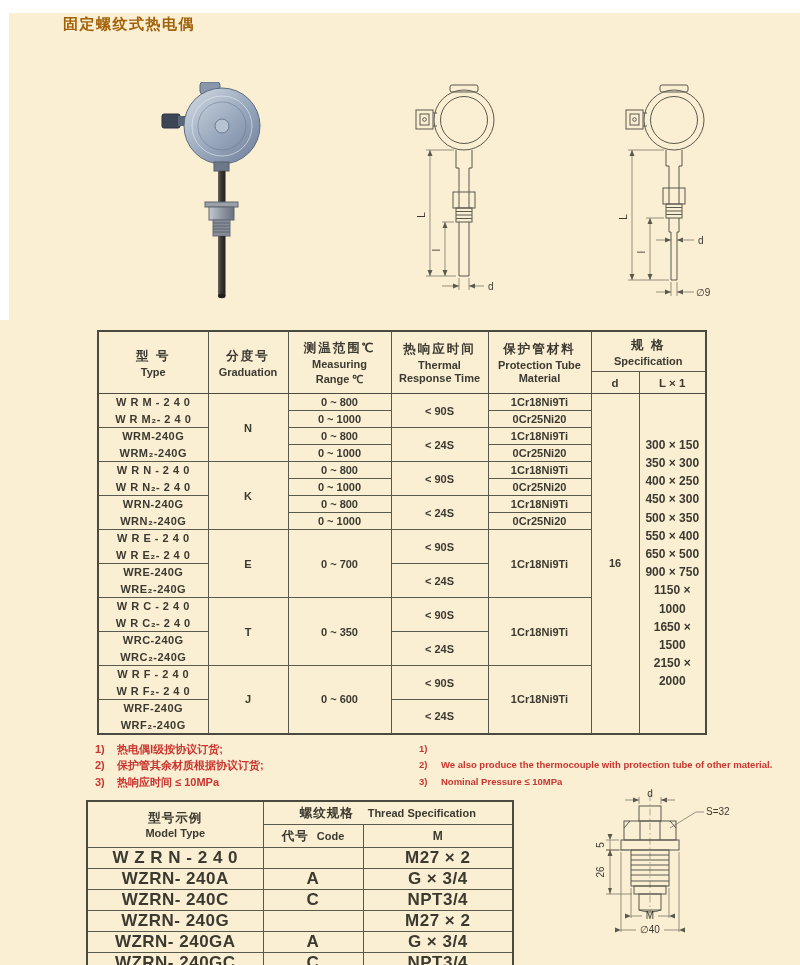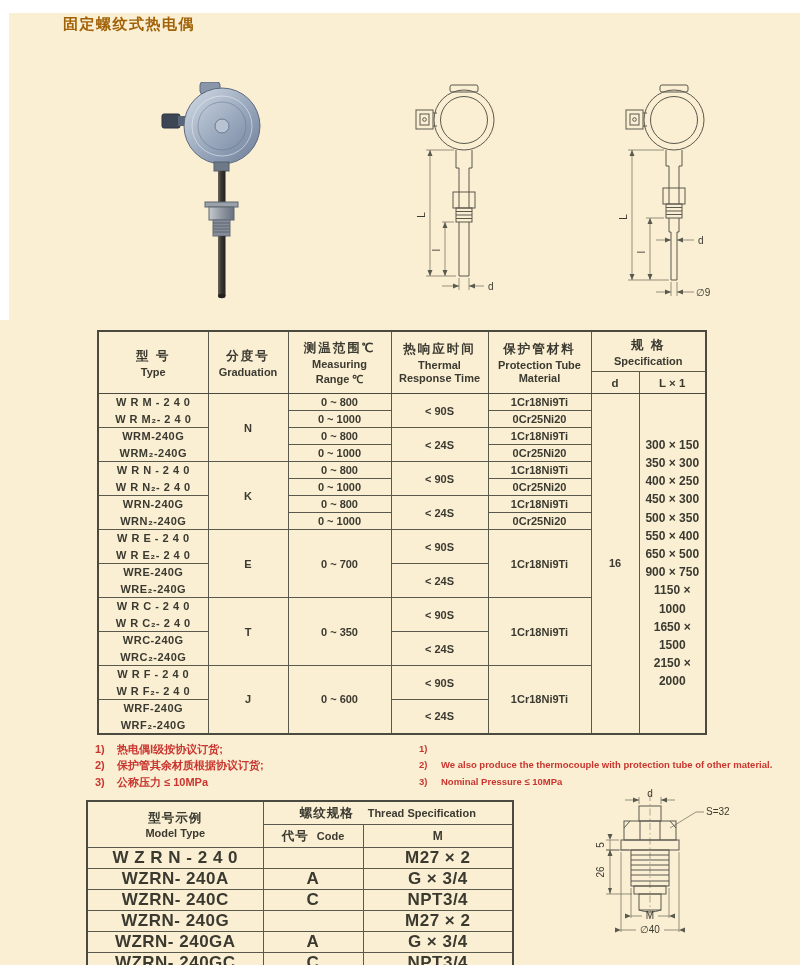--- a/index.html
+++ b/index.html
@@ -393,21 +393,21 @@
     <div class="note-line">
       <span class="note-num">1)</span>
       <span>热电偶Ⅰ级按协议订货;</span>
     </div>
     <div class="note-line">
       <span class="note-num">2)</span>
       <span>保护管其余材质根据协议订货;</span>
     </div>
     <div class="note-line">
       <span class="note-num">3)</span>
-      <span>公称压力 ≤ 10MPa</span>
+      <span>热响应时间 ≤ 10MPa</span>
     </div>
   </div>
   <div class="notes notes-en">
     <div class="note-line">
       <span class="note-num">1)</span>
     </div>
     <div class="note-line">
       <span class="note-num">2)</span>
       <span>We also produce the thermocouple with protection tube of other material.</span>
     </div>

